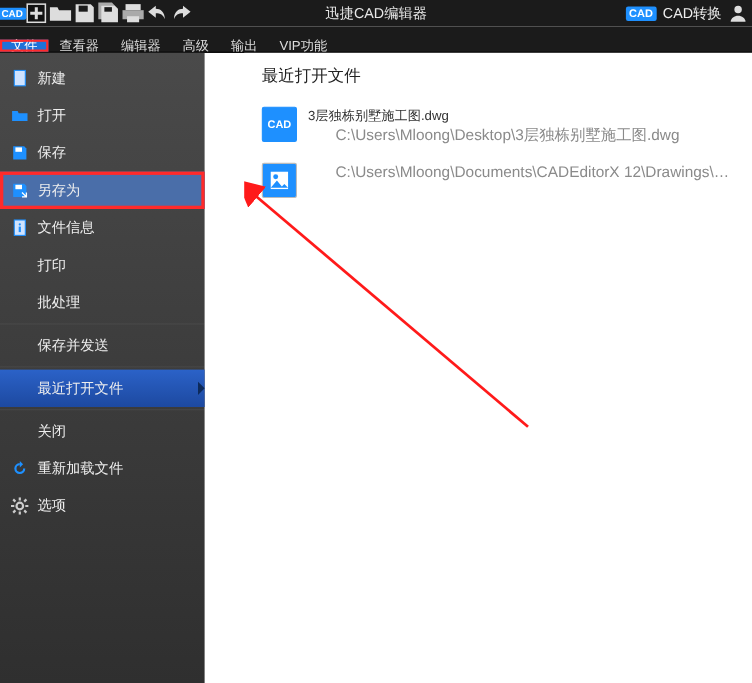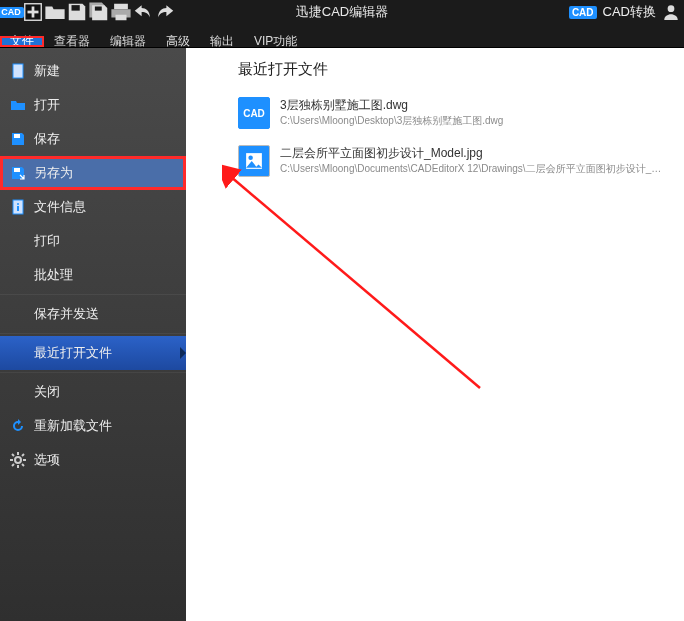--- a/index.html
+++ b/index.html
@@ -38,21 +38,21 @@
 
   
   .mainpanel { flex:1; background:#fff; padding:12px 16px; position:relative; overflow:hidden; }
   .panel-title { font-size:15px; color:#222; margin-bottom:10px; font-weight:500; }
   .file-item { display:flex; gap:10px; padding:8px 0; align-items:flex-start; }
   .file-thumb { width:32px; height:32px; border:1px solid #bbb; border-radius:2px; display:flex; align-items:center; justify-content:center; flex:0 0 32px; }
   .file-thumb.cad { background:#1e90ff; color:#fff; font-size:10px; font-weight:bold; border-color:#1e90ff; }
   .file-thumb.img { background:#1e90ff; color:#fff; }
   .file-text { display:flex; flex-direction:column; min-width:0; }
   .file-name { font-size:12px; color:#323232; white-space:nowrap; overflow:hidden; text-overflow:ellipsis; }
-  .file-path { font-size:10px; color:#8a8a8a; white-space:nowrap; overflow:hidden; text-overflow:ellipsis; }
+  .file-path { font-size:14px; color:#8a8a8a; white-space:nowrap; overflow:hidden; text-overflow:ellipsis;margin-left:25px; }
 
   
   .anno { position:absolute; pointer-events:none; }
 </style>
 </head>
 <body>
 
 <div class="app">
 
   <div class="titlebar">
@@ -252,21 +252,20 @@
 
       <div class="file-item">
         <div class="file-thumb img">
           <svg viewBox="0 0 16 16" width="18" height="18">
               <rect x="1" y="1" width="14" height="14" fill="#fff"></rect>
               <circle cx="5" cy="5" r="2" fill="#1e90ff"></circle>
               <path d="M1 14l5-6 4 5 2-2 3 3H1z" fill="#1e90ff"></path>
             </svg>
         </div>
         <div class="file-text">
-          <span class="file-name">二层会所平立面图初步设计_Model.jpg</span>
           <span class="file-path">C:\Users\Mloong\Documents\CADEditorX 12\Drawings\二层会所平立面图初步设计_Mod</span>
         </div>
       </div>
 
       <svg class="anno" style="left:-2px; top:110px;" width="300" height="250" viewBox="0 0 300 250">
         <defs>
           <marker id="ah" markerWidth="10" markerHeight="10" refX="2" refY="5" orient="auto">
             <path d="M0 0L10 5L0 10z" fill="#ff1a1a"></path>
           </marker>
         </defs>

